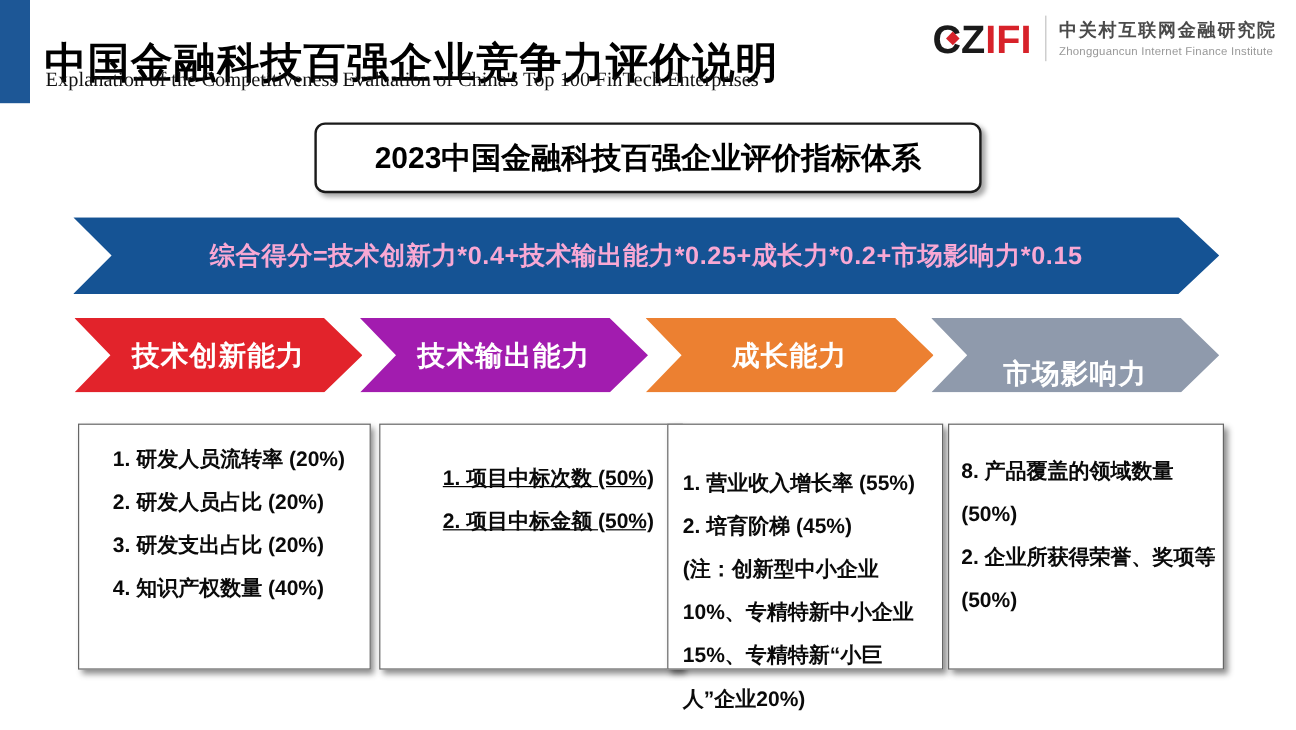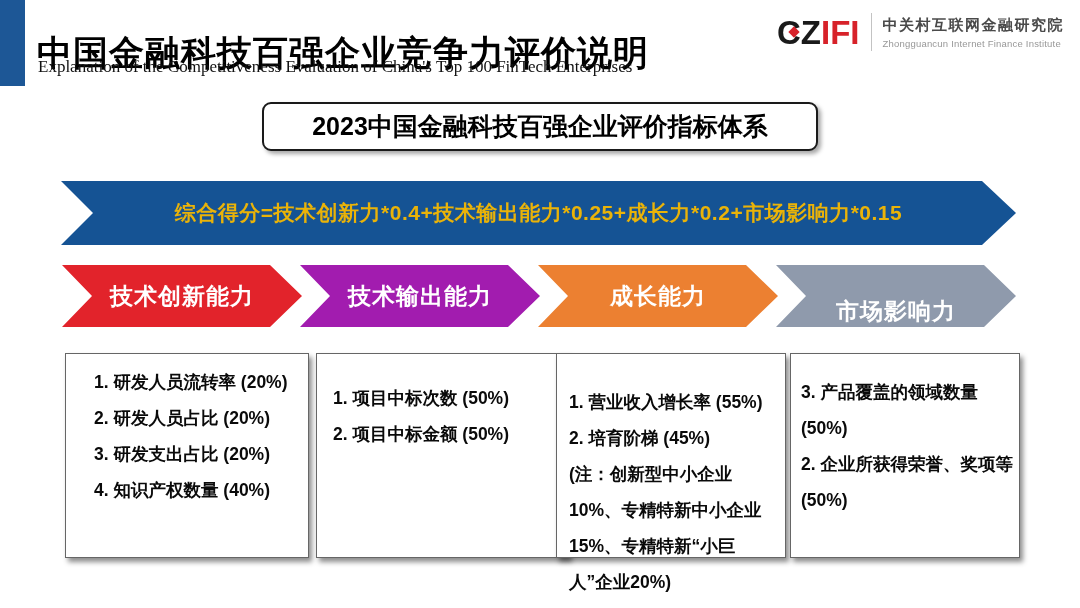--- a/index.html
+++ b/index.html
@@ -25,33 +25,33 @@
   .wordmark .wm-black { color:#1a1a1a; }
   .wordmark .wm-red { color:#d7222a; }
   .wm-diamond { position:absolute; left:13px; top:12px; width:8px; height:8px;
     background:#d7222a; transform:rotate(45deg); }
   .logo-divider { width:1px; height:38px; background:#c3c3c3; }
   .org-cn { font-size:15px; font-weight:bold; color:#4a4a4a; letter-spacing:1.5px; white-space:nowrap; }
   .org-en { font-size:9.5px; color:#989898; margin-top:3px; letter-spacing:0.2px; white-space:nowrap; }
 
   
   .index-title-box {
-    position:absolute; left:262px; top:102px; width:556px; height:49px;
+    position:absolute; left:262px; top:102px; width:556px; height:59px;
     box-sizing:border-box; background:#fff; border:2.5px solid #1a1a1a; border-radius:9px;
     box-shadow:3px 3px 4px rgba(0,0,0,0.35);
     display:flex; align-items:center; justify-content:center;
     font-size:25px; font-weight:bold; color:#000; white-space:nowrap;text-align:center;
   }
 
   
   .formula-banner {
     position:absolute; left:61px; top:181px; width:955px; height:64px;
     clip-path:polygon(0 0, calc(100% - 34px) 0, 100% 50%, calc(100% - 34px) 100%, 0 100%, 32px 50%);
     display:flex; align-items:center; justify-content:center;
-    color:#eab308; font-size:21px; font-weight:bold; letter-spacing:0.5px; white-space:nowrap;
+    color:#f9a8d4; font-size:21px; font-weight:bold; letter-spacing:0.5px; white-space:nowrap;
   }
 
   
   .flow-arrow {
     position:absolute; top:265px; width:240px; height:62px;
     clip-path:polygon(0 0, calc(100% - 32px) 0, 100% 50%, calc(100% - 32px) 100%, 0 100%, 30px 50%);
     display:flex; align-items:center; justify-content:center;
     color:#fff; font-size:23px; font-weight:bold; letter-spacing:1px; white-space:nowrap;
   }
   .arrow-0 { left:62px; }
@@ -60,21 +60,21 @@
   .arrow-3 { left:776px; }
 
   
   .dim-box {
     position:absolute; top:353px; height:205px; box-sizing:border-box;
     background:#fff; border:1.5px solid #666;
     box-shadow:3px 4px 5px rgba(0,0,0,0.45);
     padding:20px 6px 0 12px;
   }
   .box-0 { left:65px;  width:244px; padding-left:28px; padding-top:10px; }
-  .box-1 { left:316px; width:253px; padding-left:16px; padding-top:26px; }
+  .box-1 { left:316px; width:253px; padding-left:52px; padding-top:26px;text-decoration:underline; }
   .box-2 { left:556px; width:230px; padding-left:12px; padding-top:30px; }
   .box-3 { left:790px; width:230px; padding-left:10px; padding-top:20px; }
   .indicator-item {
     font-size:17.5px; font-weight:bold; color:#0a0a0a; line-height:36px;
   }
 </style>
 </head>
 <body>
 
 <div class="stage">
@@ -125,17 +125,17 @@
   <div class="dim-box box-1">
       <div class="indicator-item">1. 项目中标次数 (50%)</div>
       <div class="indicator-item">2. 项目中标金额 (50%)</div>
     </div>
   <div class="dim-box box-2">
       <div class="indicator-item">1. 营业收入增长率 (55%)</div>
       <div class="indicator-item">2. 培育阶梯 (45%)</div>
       <div class="indicator-item">(注：创新型中小企业10%、专精特新中小企业15%、专精特新“小巨人”企业20%)</div>
     </div>
   <div class="dim-box box-3">
-      <div class="indicator-item">3. 产品覆盖的领域数量 (50%)</div>
+      <div class="indicator-item">8. 产品覆盖的领域数量 (50%)</div>
       <div class="indicator-item">2. 企业所获得荣誉、奖项等 (50%)</div>
     </div>
 
 </div>
 
 </body></html>

